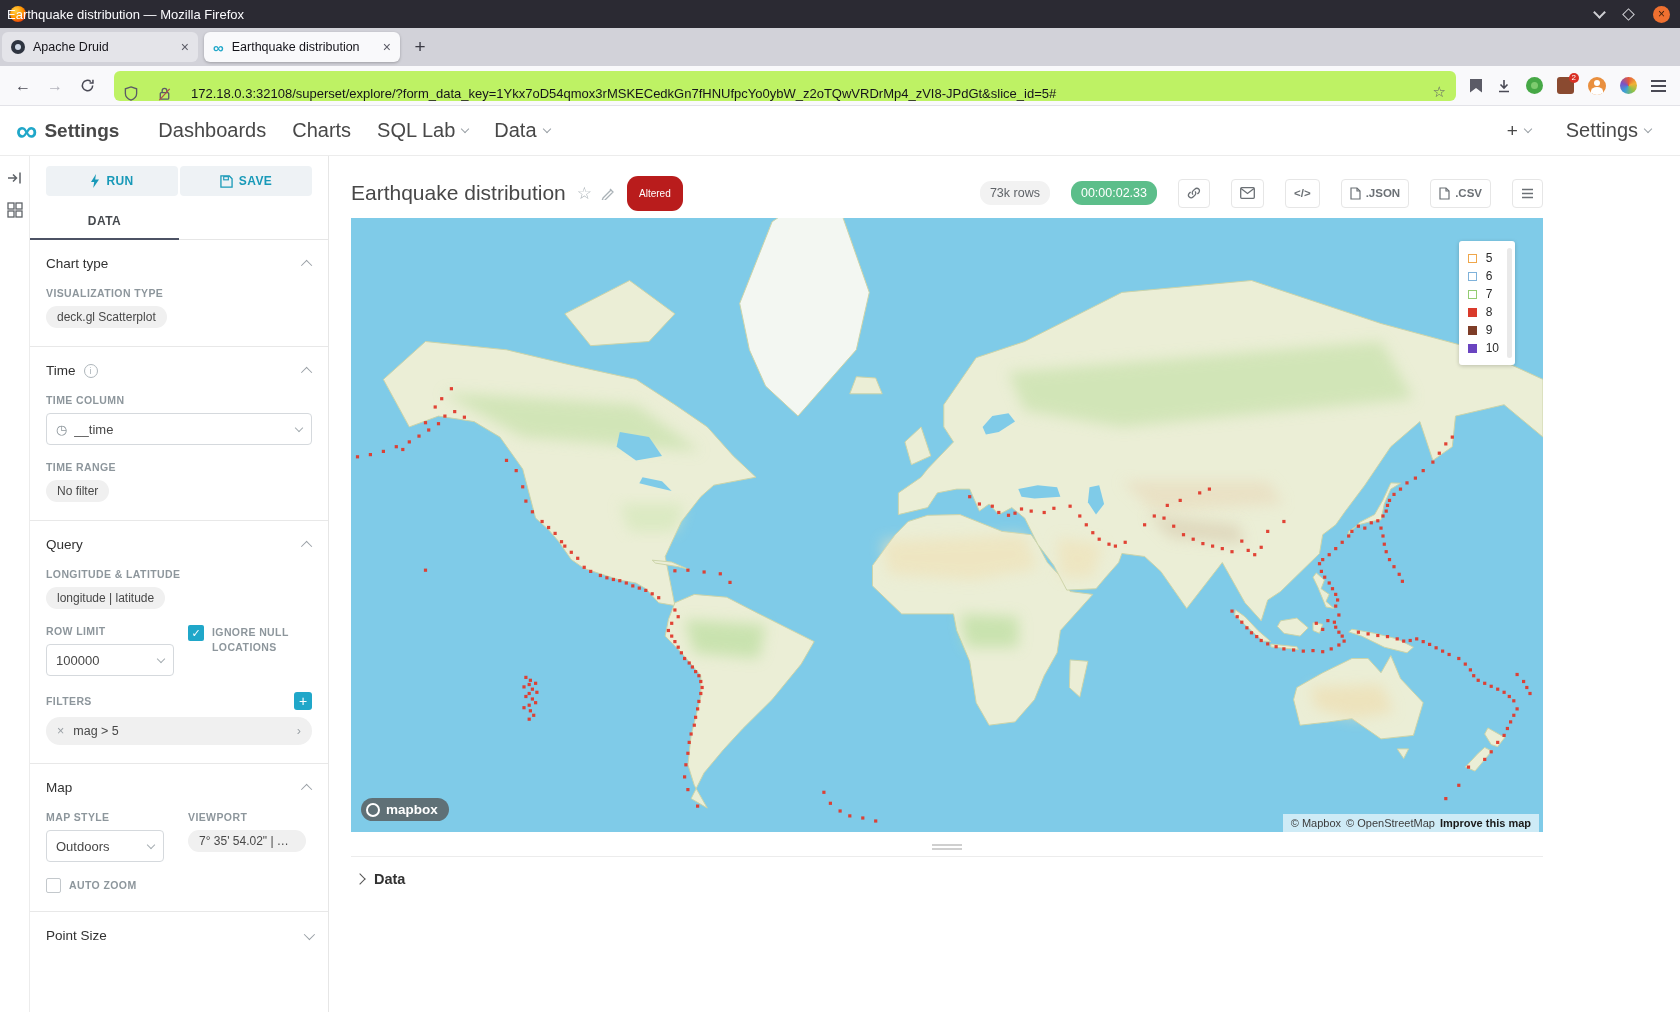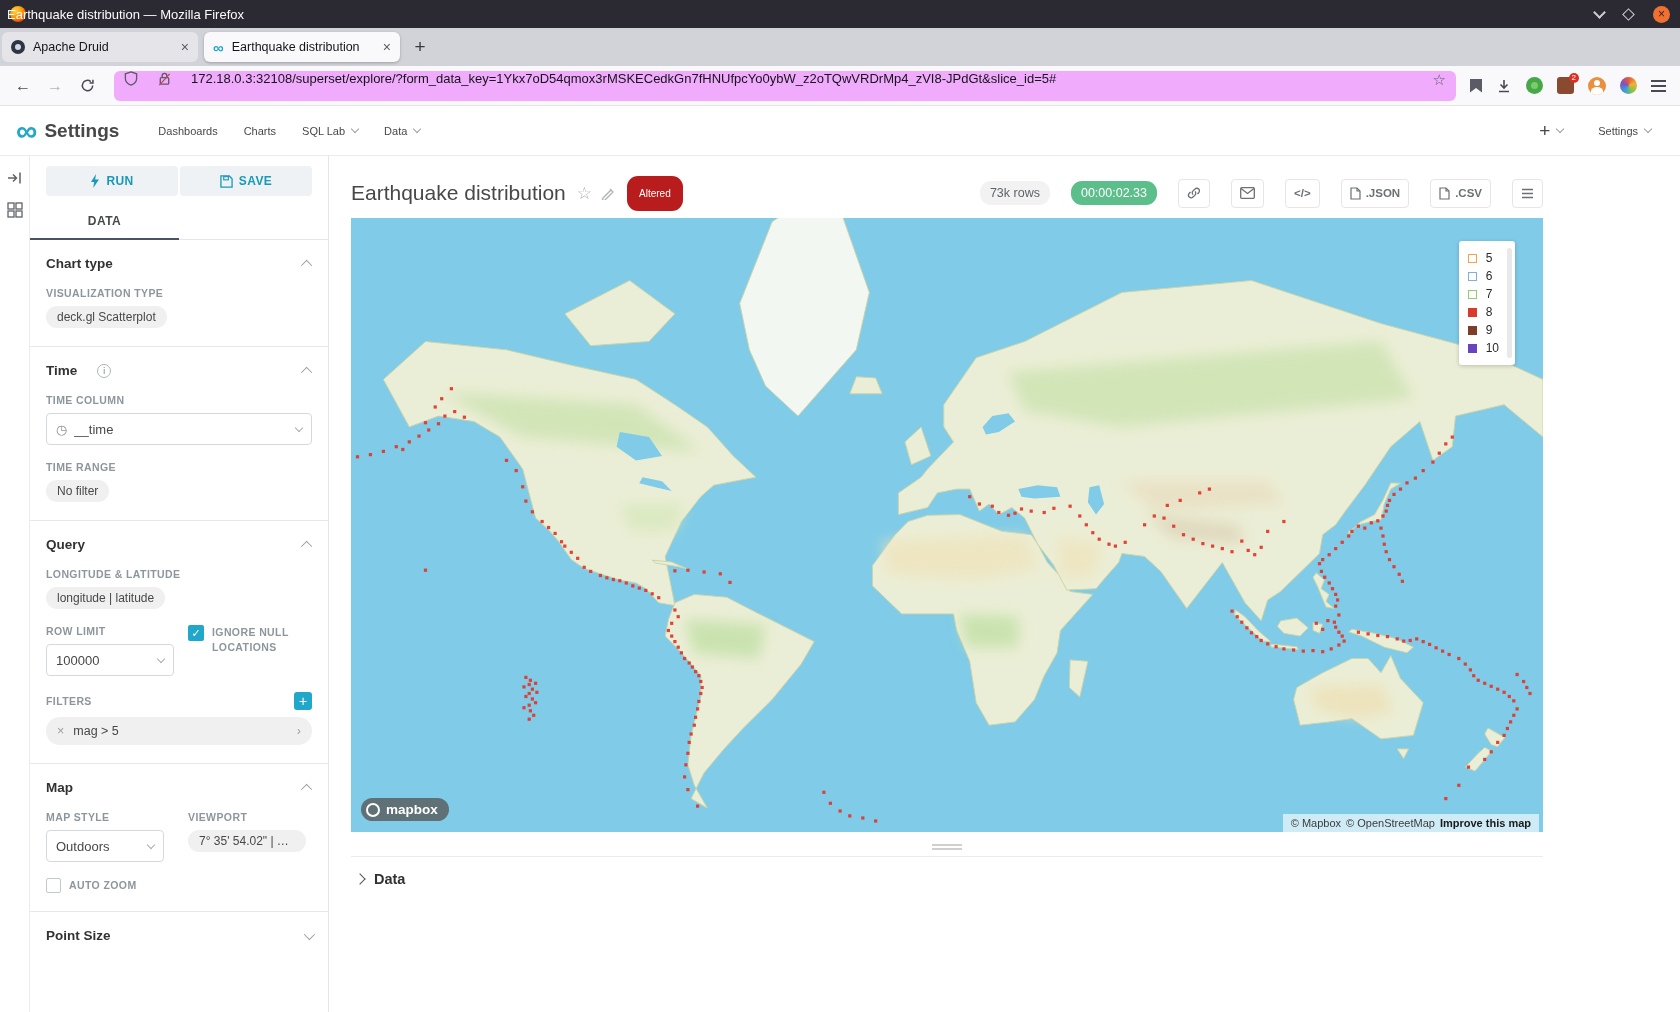--- a/index.html
+++ b/index.html
@@ -18,56 +18,56 @@
   .tab.active{background:#f9f9fb;box-shadow:0 1px 3px rgba(0,0,0,.25)}
   .tab .tlabel{flex:1;white-space:nowrap;overflow:hidden;text-overflow:ellipsis}
   .tab .tclose{color:#5b5b66;font-size:14px}
   .druid-ico{width:14px;height:14px;border-radius:50%;background:#2e3440;position:relative;flex:none}
   .druid-ico::after{content:"";position:absolute;left:4px;top:4px;width:6px;height:6px;border-radius:50%;background:#cfd8e6}
   .sset-ico{color:#20a7c9;font-weight:bold;font-size:15px;flex:none}
   .newtab{width:28px;height:28px;display:flex;align-items:center;justify-content:center;font-size:19px;color:#3a3a44}
   .urlrow{height:40px;background:#f9f9fb;display:flex;align-items:center;padding:0 10px;gap:6px;border-bottom:1px solid #e3e3e8}
   .navbtn{width:26px;height:26px;display:flex;align-items:center;justify-content:center;font-size:16px;color:#4a4a55}
   .navbtn.disabled{color:#b3b3bc}
-  .urlbox{flex:1;height:30px;background:#f0abfc;border-radius:6px;display:flex;align-items:flex-start;gap:20px;padding:0 10px;margin:0 8px;min-width:0}
+  .urlbox{flex:1;height:30px;background:#bef264;border-radius:6px;display:flex;align-items:flex-end;gap:20px;padding:0 10px;margin:0 8px;min-width:0}
   .urltext{flex:1;font-size:13px;color:#15141a;white-space:nowrap;overflow:hidden;text-overflow:ellipsis}
   .urlstar{color:#5b5b66;font-size:15px}
   .toolicons{display:flex;align-items:center;gap:14px;padding-right:4px}
   .pocket{width:12px;height:14px;background:#5b5b66;clip-path:polygon(0 0,100% 0,100% 100%,50% 68%,0 100%)}
   .ext-green{width:17px;height:17px;border-radius:50%;background:#46a846;position:relative}
   .ext-green::after{content:"";position:absolute;inset:5px;border-radius:50%;background:#7ecb6f}
   .ext-badged{width:17px;height:17px;border-radius:3px;background:#8a4a30;position:relative}
   .ext-badged .badge{position:absolute;right:-5px;top:-4px;background:#d93025;color:#fff;font-size:8px;border-radius:5px;padding:0 3px;line-height:10px}
   .avatar{width:18px;height:18px;border-radius:50%;background:#e98f3e;position:relative;overflow:hidden}
   .avatar::before{content:"";position:absolute;left:6px;top:3px;width:6px;height:6px;border-radius:50%;background:#fff}
   .avatar::after{content:"";position:absolute;left:3px;top:10px;width:12px;height:8px;border-radius:50% 50% 0 0;background:#fff}
   .pinwheel{width:17px;height:17px;border-radius:50%;background:conic-gradient(#e4593b,#f2b134,#8bc34a,#3aa0d8,#7b52c7,#e4593b)}
   .hamb{display:flex;flex-direction:column;gap:3px}
   .hamb i{width:15px;height:2px;background:#4a4a55;display:block}
   
   .ssnav{height:50px;background:#fff;border-bottom:1px solid #ececec;display:flex;align-items:center;padding:0 16px}
   .brand{display:flex;align-items:center;gap:7px;margin-right:26px}
   .brand .inf{color:#20a7c9;font-size:30px;font-weight:bold;line-height:1}
   .brand .bname{font-size:19px;font-weight:bold;color:#484848}
-  .ssnav-item{font-size:11px;color:#484848;margin:0 13px;display:flex;align-items:center}
+  .ssnav-item{font-size:20px;color:#484848;margin:0 13px;display:flex;align-items:center}
   .caret{width:6px;height:6px;border-right:1.5px solid #9aa0a6;border-bottom:1.5px solid #9aa0a6;transform:rotate(45deg);display:inline-block;margin-left:7px;margin-top:-3px}
   .ssnav-right{margin-left:auto;display:flex;align-items:center;gap:22px}
   .plusbtn{font-size:19px;color:#484848;display:flex;align-items:center}
   
   .content{display:flex;height:856px}
   .rail{width:30px;border-right:1px solid #ececec;display:flex;flex-direction:column;align-items:center;padding-top:14px;gap:16px}
   .panel{width:299px;border-right:1px solid #e6e6e6;overflow:hidden}
   .pctrl{padding:10px 16px 0;display:flex;gap:2px}
   .pbtn{flex:1;height:30px;background:#eef2f5;border:none;border-radius:4px;color:#1899b8;font-weight:bold;font-size:12px;letter-spacing:.4px;display:flex;align-items:center;justify-content:center;gap:6px;font-family:inherit}
   .ptabs{position:relative;height:36px;border-bottom:1px solid #e6e6e6;margin-top:8px}
   .ptab{width:50%;text-align:center;line-height:34px;font-size:12px;font-weight:bold;letter-spacing:.5px;color:#45494e}
   .ink{position:absolute;bottom:-1px;left:0;width:50%;height:2px;background:#4c5264}
   .sec{padding:16px 16px 18px;border-top:1px solid #e8e8e8}
   .sec.first{border-top:none}
-  .sec-h{display:flex;align-items:center;gap:20px;font-size:13.5px;font-weight:bold;color:#323232}
+  .sec-h{display:flex;align-items:center;gap:8px;font-size:13.5px;font-weight:normal;color:#323232}
   .chev{width:8px;height:8px;border-left:1.6px solid #9aa0a6;border-top:1.6px solid #9aa0a6;display:inline-block;margin-left:auto}
   .chev.up{transform:rotate(45deg) translateY(2px)}
   .chev.down{transform:rotate(225deg) translateY(2px)}
   .info-i{width:14px;height:14px;border:1px solid #aeb6bb;border-radius:50%;color:#aeb6bb;font-size:9.5px;display:inline-flex;align-items:center;justify-content:center;font-style:normal}
   .lbl{font-size:10.5px;color:#8d969c;font-weight:bold;letter-spacing:.4px;margin:16px 0 7px}
   .chip{display:inline-block;background:#f0f0f0;border-radius:11px;padding:4px 11px;font-size:12px;color:#484848;max-width:130px;white-space:nowrap;overflow:hidden;text-overflow:ellipsis;vertical-align:top}
   .select{height:32px;border:1px solid #d5d9dd;border-radius:4px;display:flex;align-items:center;gap:7px;padding:0 9px;font-size:13px;color:#484848;background:#fff}
   .sel-caret{width:6px;height:6px;border-right:1.4px solid #a6adb2;border-bottom:1.4px solid #a6adb2;transform:rotate(45deg);margin-left:auto;margin-top:-3px}
   .clock{color:#8d969c;font-size:13px}
   .qrow{display:flex;gap:14px;align-items:flex-start}

